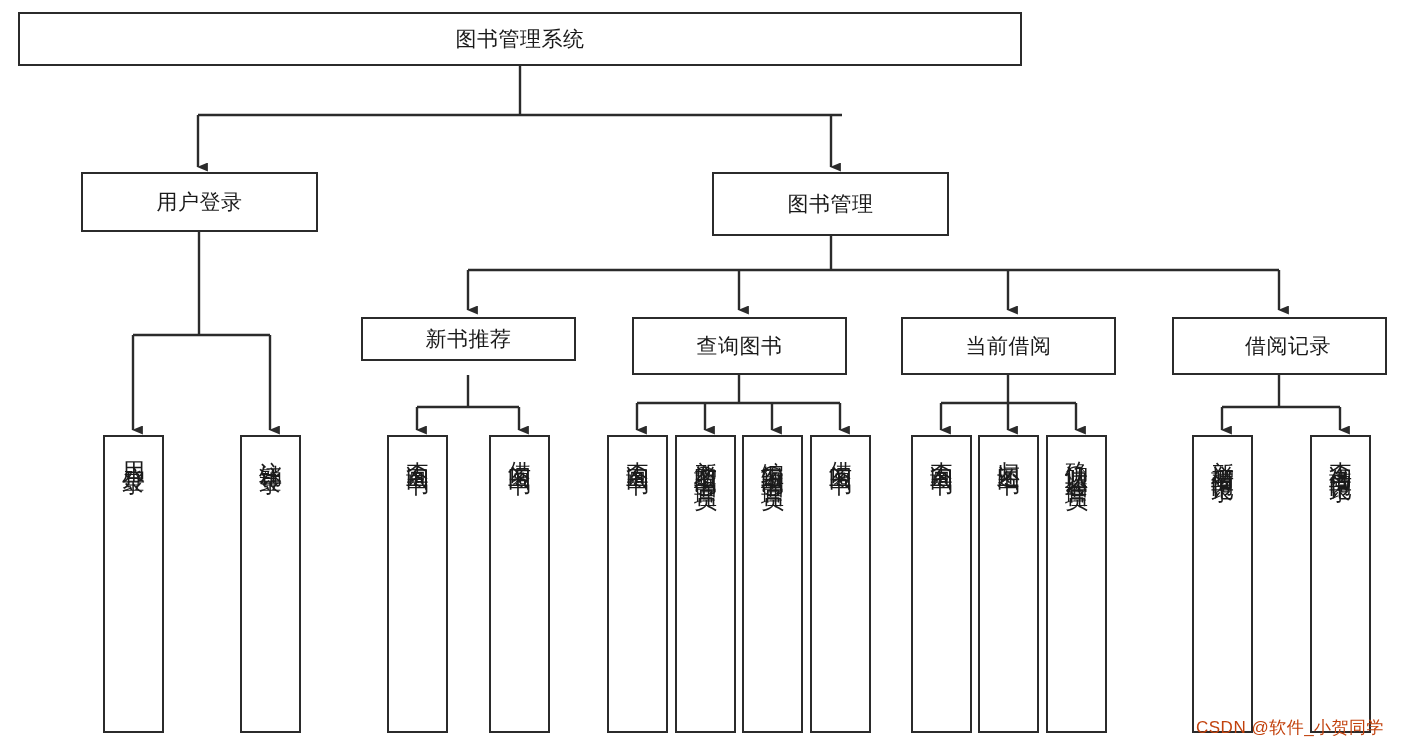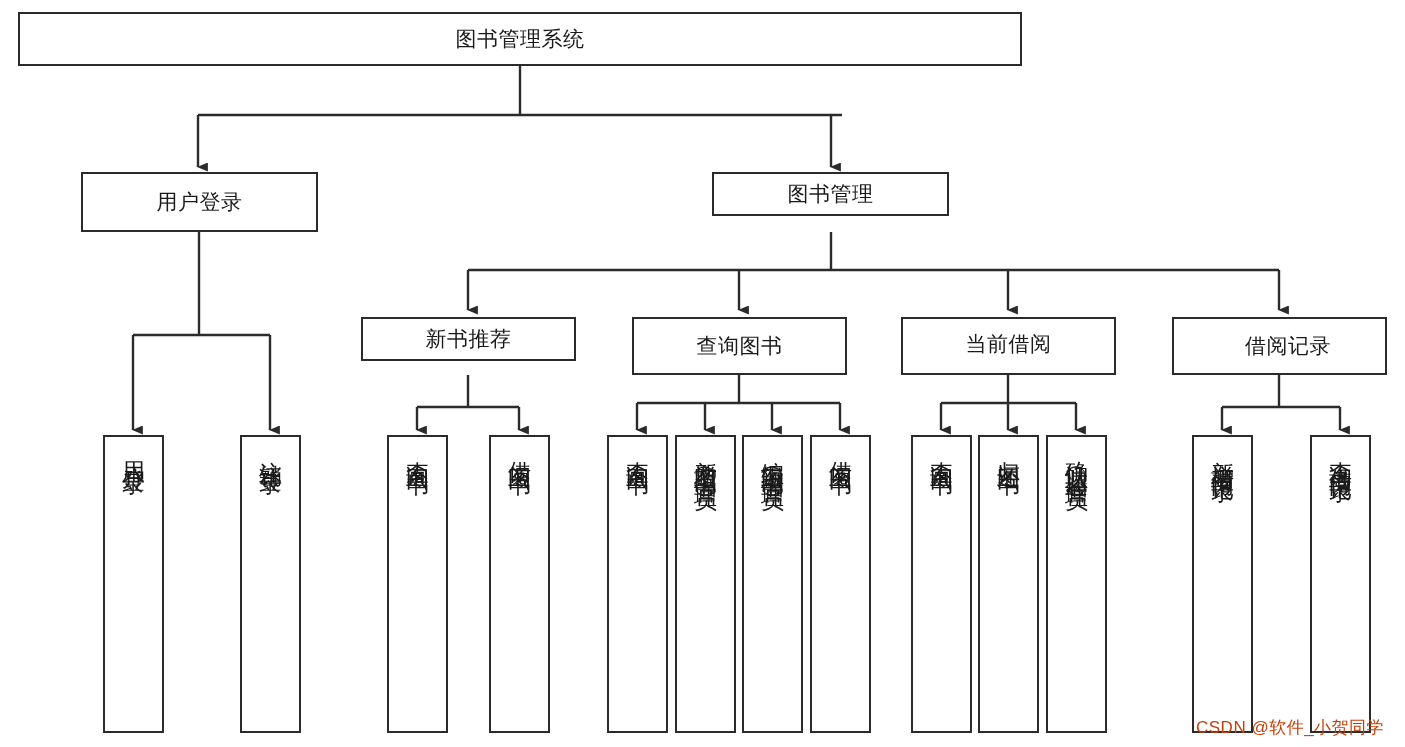--- a/index.html
+++ b/index.html
@@ -124,31 +124,31 @@
     </g>
   </svg>
 
   <div class="node horiz" style="left:18px; top:12px; width:1004px; height:54px;">
     <span class="node-label">图书管理系统</span>
   </div>
 
   <div class="node horiz" style="left:81px; top:172px; width:237px; height:60px;">
     <span class="node-label">用户登录</span>
   </div>
-  <div class="node horiz" style="left:712px; top:172px; width:237px; height:44px;">
+  <div class="node horiz" style="left:712px; top:172px; width:237px; height:64px;">
     <span class="node-label">图书管理</span>
   </div>
 
   <div class="node horiz" style="left:361px; top:317px; width:215px; height:44px;">
     <span class="node-label">新书推荐</span>
   </div>
   <div class="node horiz" style="left:632px; top:317px; width:215px; height:58px;">
     <span class="node-label">查询图书</span>
   </div>
-  <div class="node horiz" style="left:901px; top:317px; width:215px; height:58px;font-family:Liberation Mono, monospace;">
+  <div class="node horiz" style="left:901px; top:317px; width:215px; height:58px;">
     <span class="node-label">当前借阅</span>
   </div>
   <div class="node horiz" style="left:1172px; top:317px; width:215px; height:58px;padding-left:17px;">
     <span class="node-label">借阅记录</span>
   </div>
 
   <div class="node vert" style="left:103px; top:435px; width:61px; height:298px;">
     <span class="node-label">用户登录</span>
   </div>
   <div class="node vert" style="left:240px; top:435px; width:61px; height:298px;">

